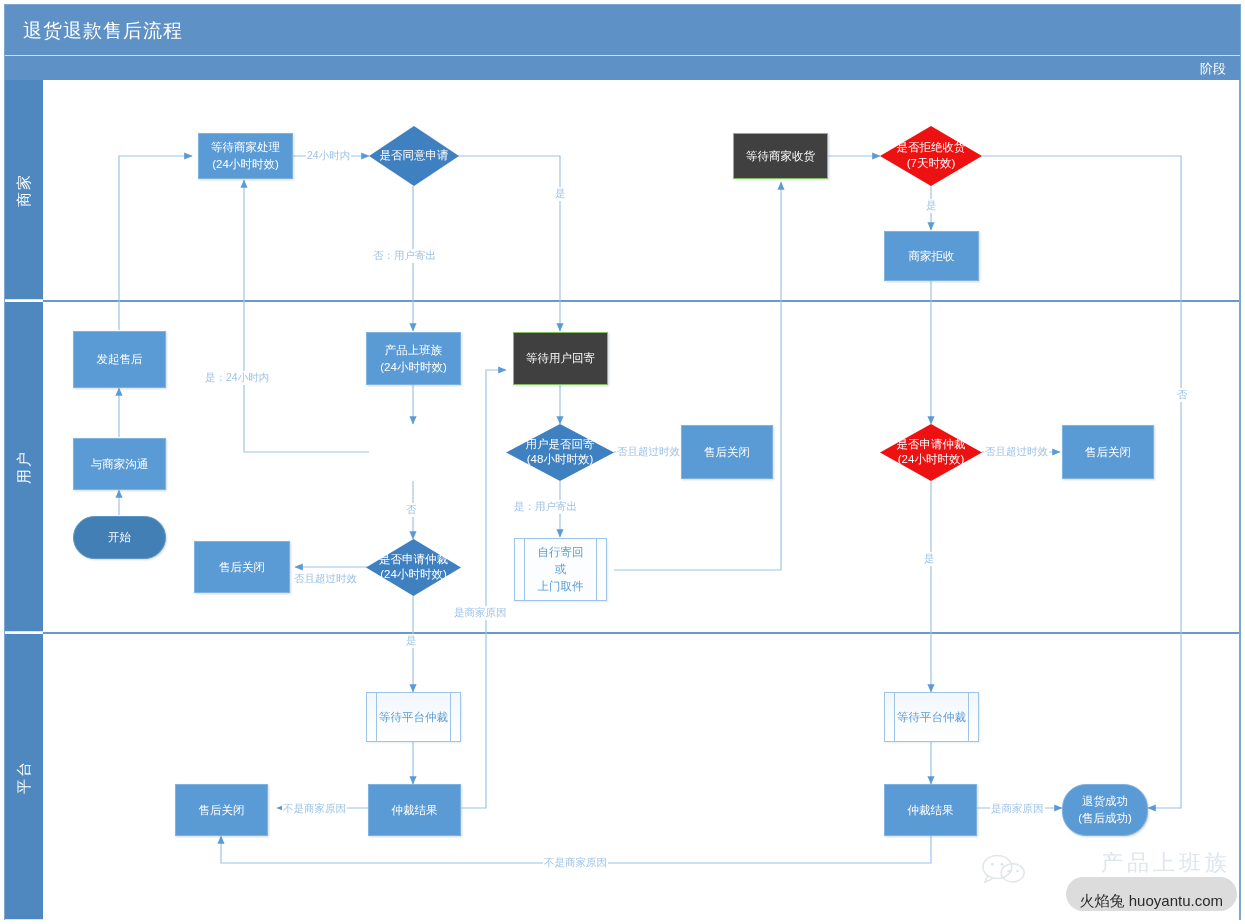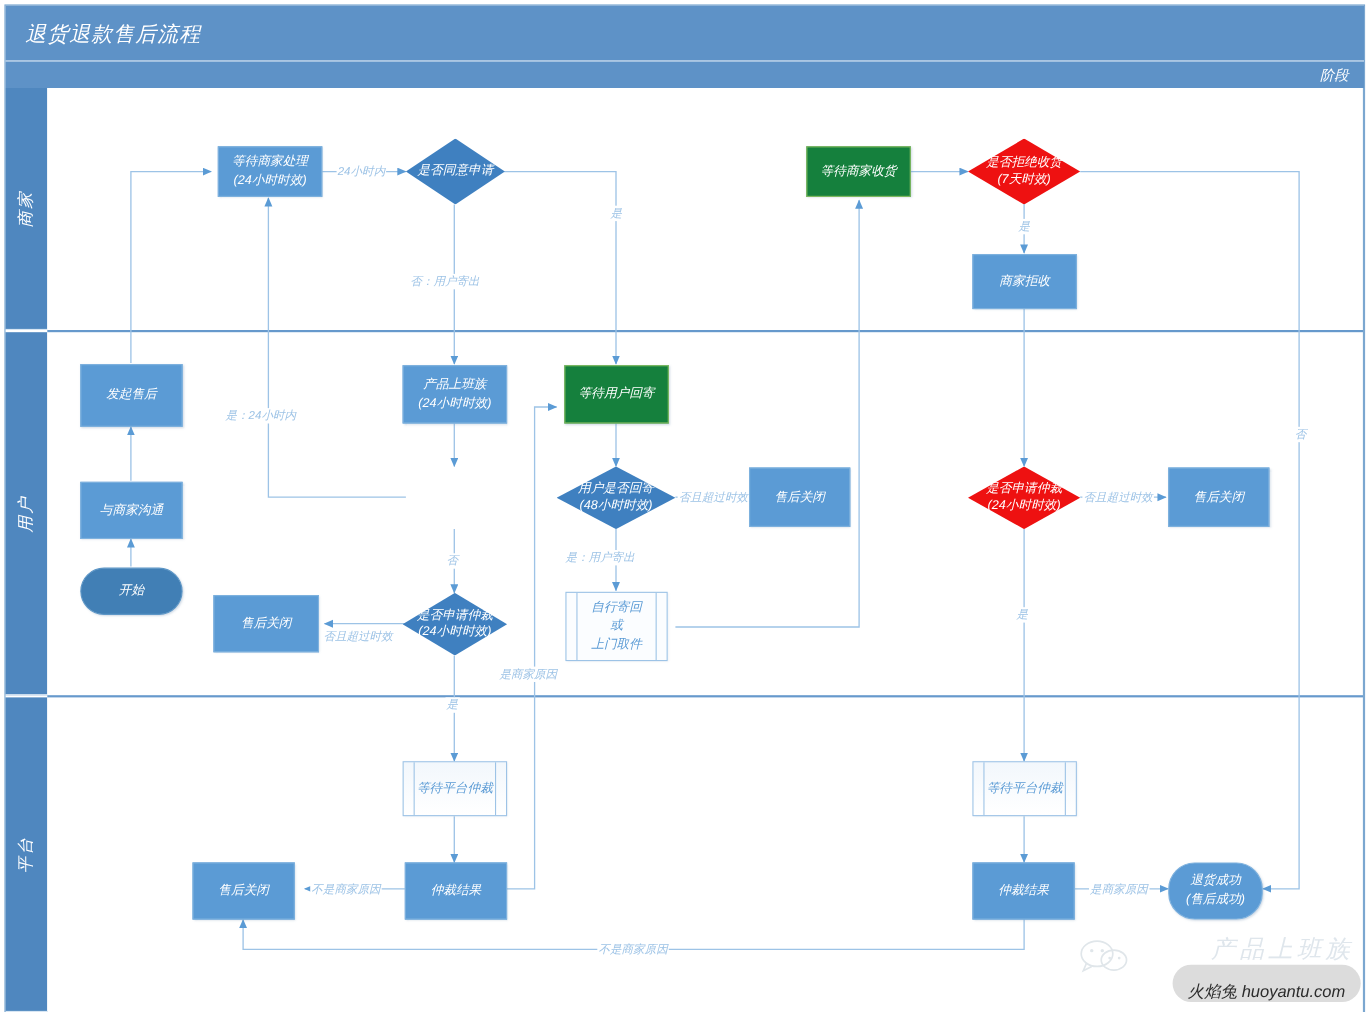--- a/index.html
+++ b/index.html
@@ -1,20 +1,19 @@
 <!DOCTYPE html>
 <html><head>
 <meta charset="utf-8">
 <style>
   html,body{margin:0;padding:0;background:#ffffff;}
   body{font-family:"Liberation Sans","DejaVu Sans",sans-serif;}
   #canvas{
     position:relative;width:1245px;height:924px;overflow:hidden;
     background:#ffffff;
-    font-style:italic;
   }
   
   .frame{
     position:absolute;left:4px;top:4px;width:1237px;height:916px;
     border:1px solid #7ba7d0;box-sizing:border-box;background:#fff;
   }
   
   .titlebar{
     position:absolute;left:5px;top:5px;width:1235px;height:50px;
     background:#5e92c7;color:#ffffff;box-sizing:border-box;
@@ -56,21 +55,21 @@
   .node{
     position:absolute;box-sizing:border-box;display:flex;
     align-items:center;justify-content:center;text-align:center;
     font-size:11.5px;line-height:1.45;color:#ffffff;
   }
   .rect{
     background:#5b9bd5;border:1px solid #7fb2de;
     box-shadow:1px 1px 2px rgba(120,150,180,.35);
   }
   .rect-green{
-    background:#15803d;border:1px solid #87bd61;
+    background:#404040;border:1px solid #87bd61;
     box-shadow:1px 1px 2px rgba(120,150,180,.35);
   }
   .start{
     background:#417fb5;border:1px solid #5d96c6;border-radius:22px;
     box-shadow:1px 1px 2px rgba(120,150,180,.35);
   }
   .predef{
     background:#fbfdff;border:1px solid #9dc3e6;color:#5b9bd5;
     box-shadow:1px 1px 2px rgba(150,175,200,.25);
   }

